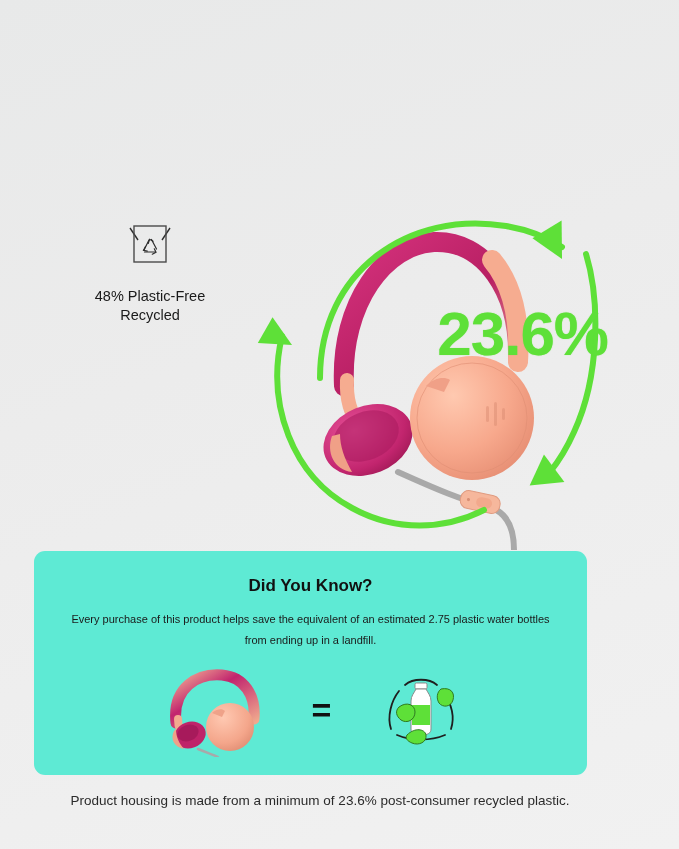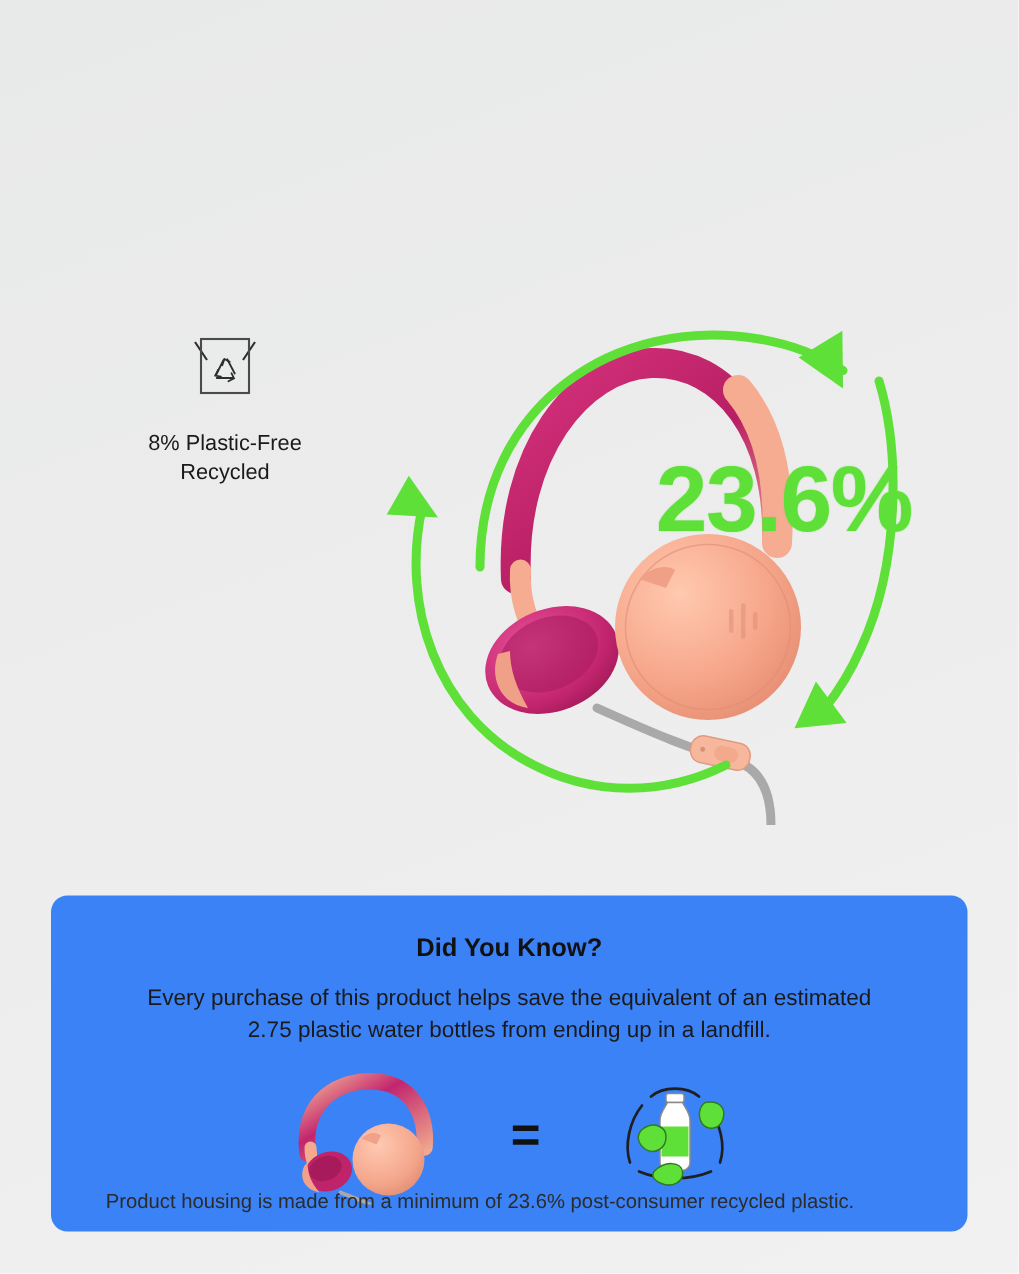--- a/index.html
+++ b/index.html
@@ -80,38 +80,37 @@
     color: #5ee038;
     z-index: 5;
     text-shadow: 0 0 1px rgba(94,224,56,.6);
   }
 
   
   .card {
     position: absolute;
     left: 34px;
     top: 551px;
-    width: 611px;
+    width: 553px;
     height: 224px;
-    background: #3b82f6;
+    background: #5eead4;
     border-radius: 11px;
-    margin-top: 46px;
   }
   .card-title {
     margin-top: 25px;
     text-align: center;
     font-size: 17px;
     font-weight: 700;
     color: #111;
   }
   .card-body {
     margin: 13px auto 0;
     width: 500px;
     text-align: center;
-    font-size: 15px;
+    font-size: 11px;
     line-height: 21px;
     color: #1a1a1a;
   }
   .card-visual {
     margin-top: 14px;
     display: flex;
     align-items: center;
     justify-content: center;
     gap: 46px;
   }
@@ -155,21 +154,21 @@
             <path d="M32 32 L37 22"></path>
             <path d="M39.5 21.5 L44.5 31"></path>
             <path d="M43.5 34 L32.5 34"></path>
             <path d="M33.5 28.5 L31.5 32.4 L35.3 33.1"></path>
             <path d="M36.2 25.5 L37.6 21.3 L41.1 23.2"></path>
             <path d="M40.3 36.2 L44 34.2 L42.3 30.8"></path>
           </g>
         </svg>
       </div>
       <div class="feature-label">
-        <span>8% Plastic-Free</span><br>
+        <span>48% Plastic-Free</span><br>
         <span>Recycled</span>
       </div>
     </div>
 
 
   </div>
 
   <div class="hero">
 
     <svg width="360" height="360" viewBox="0 0 360 360">

